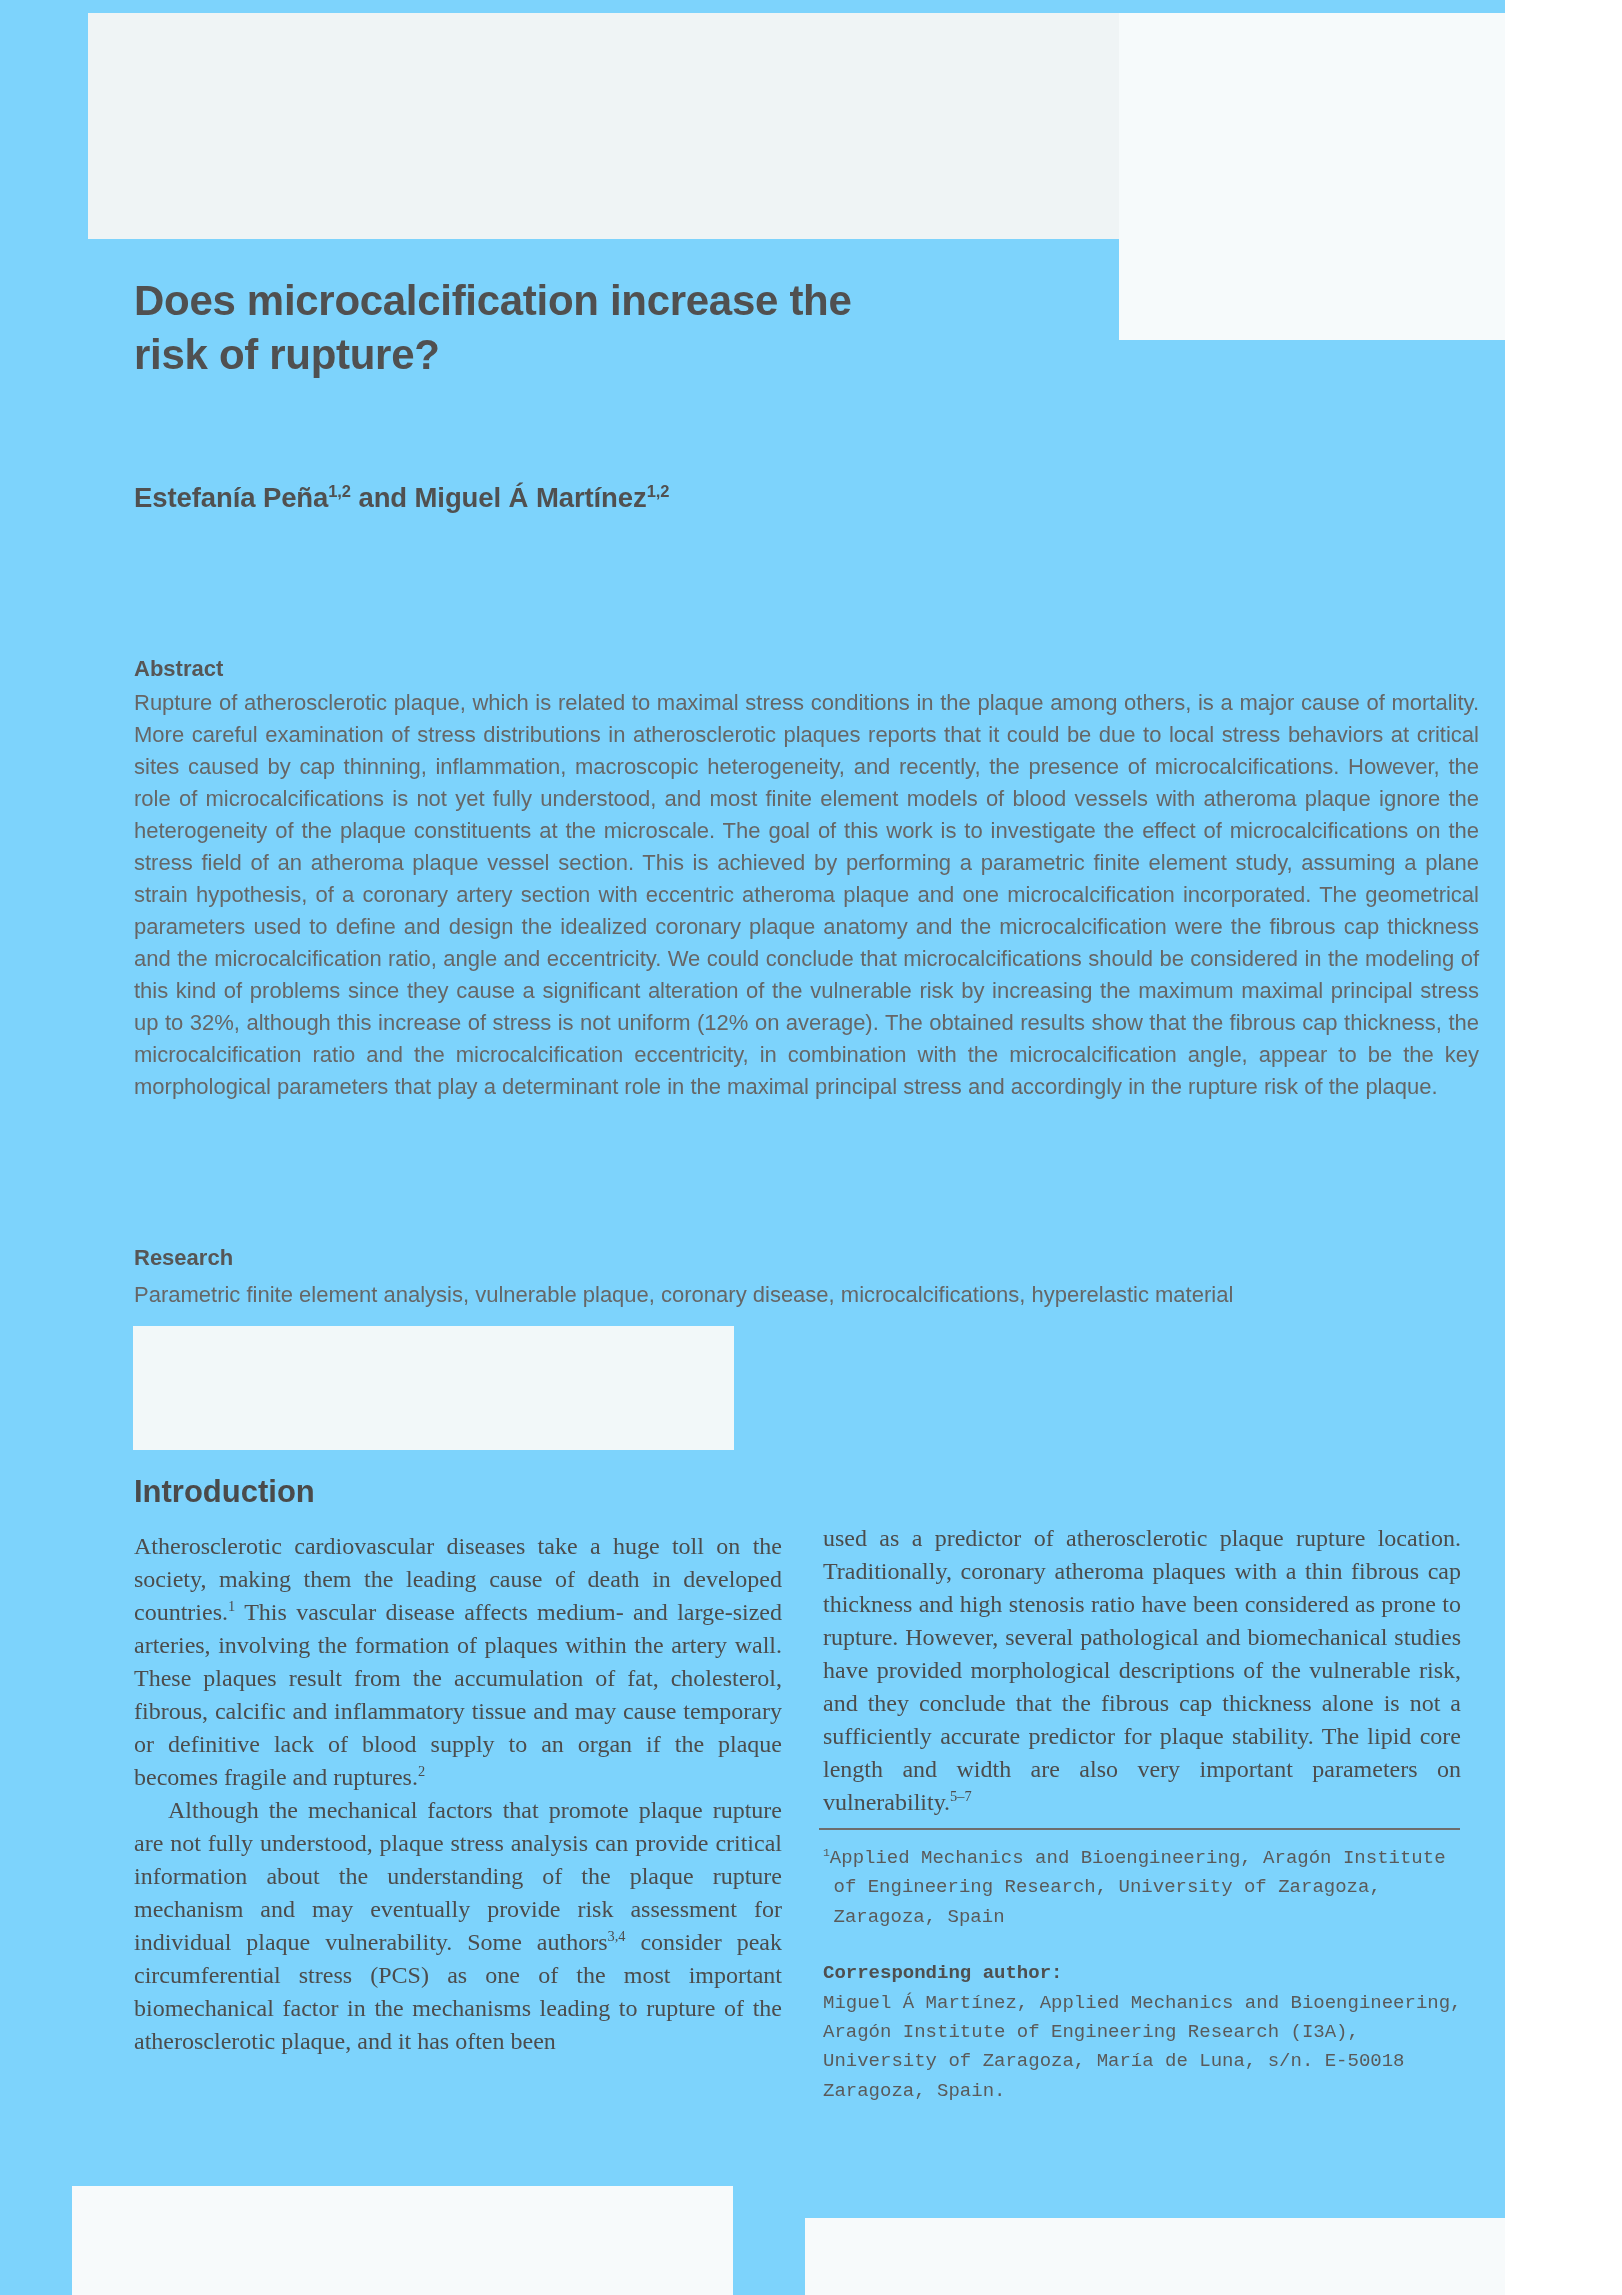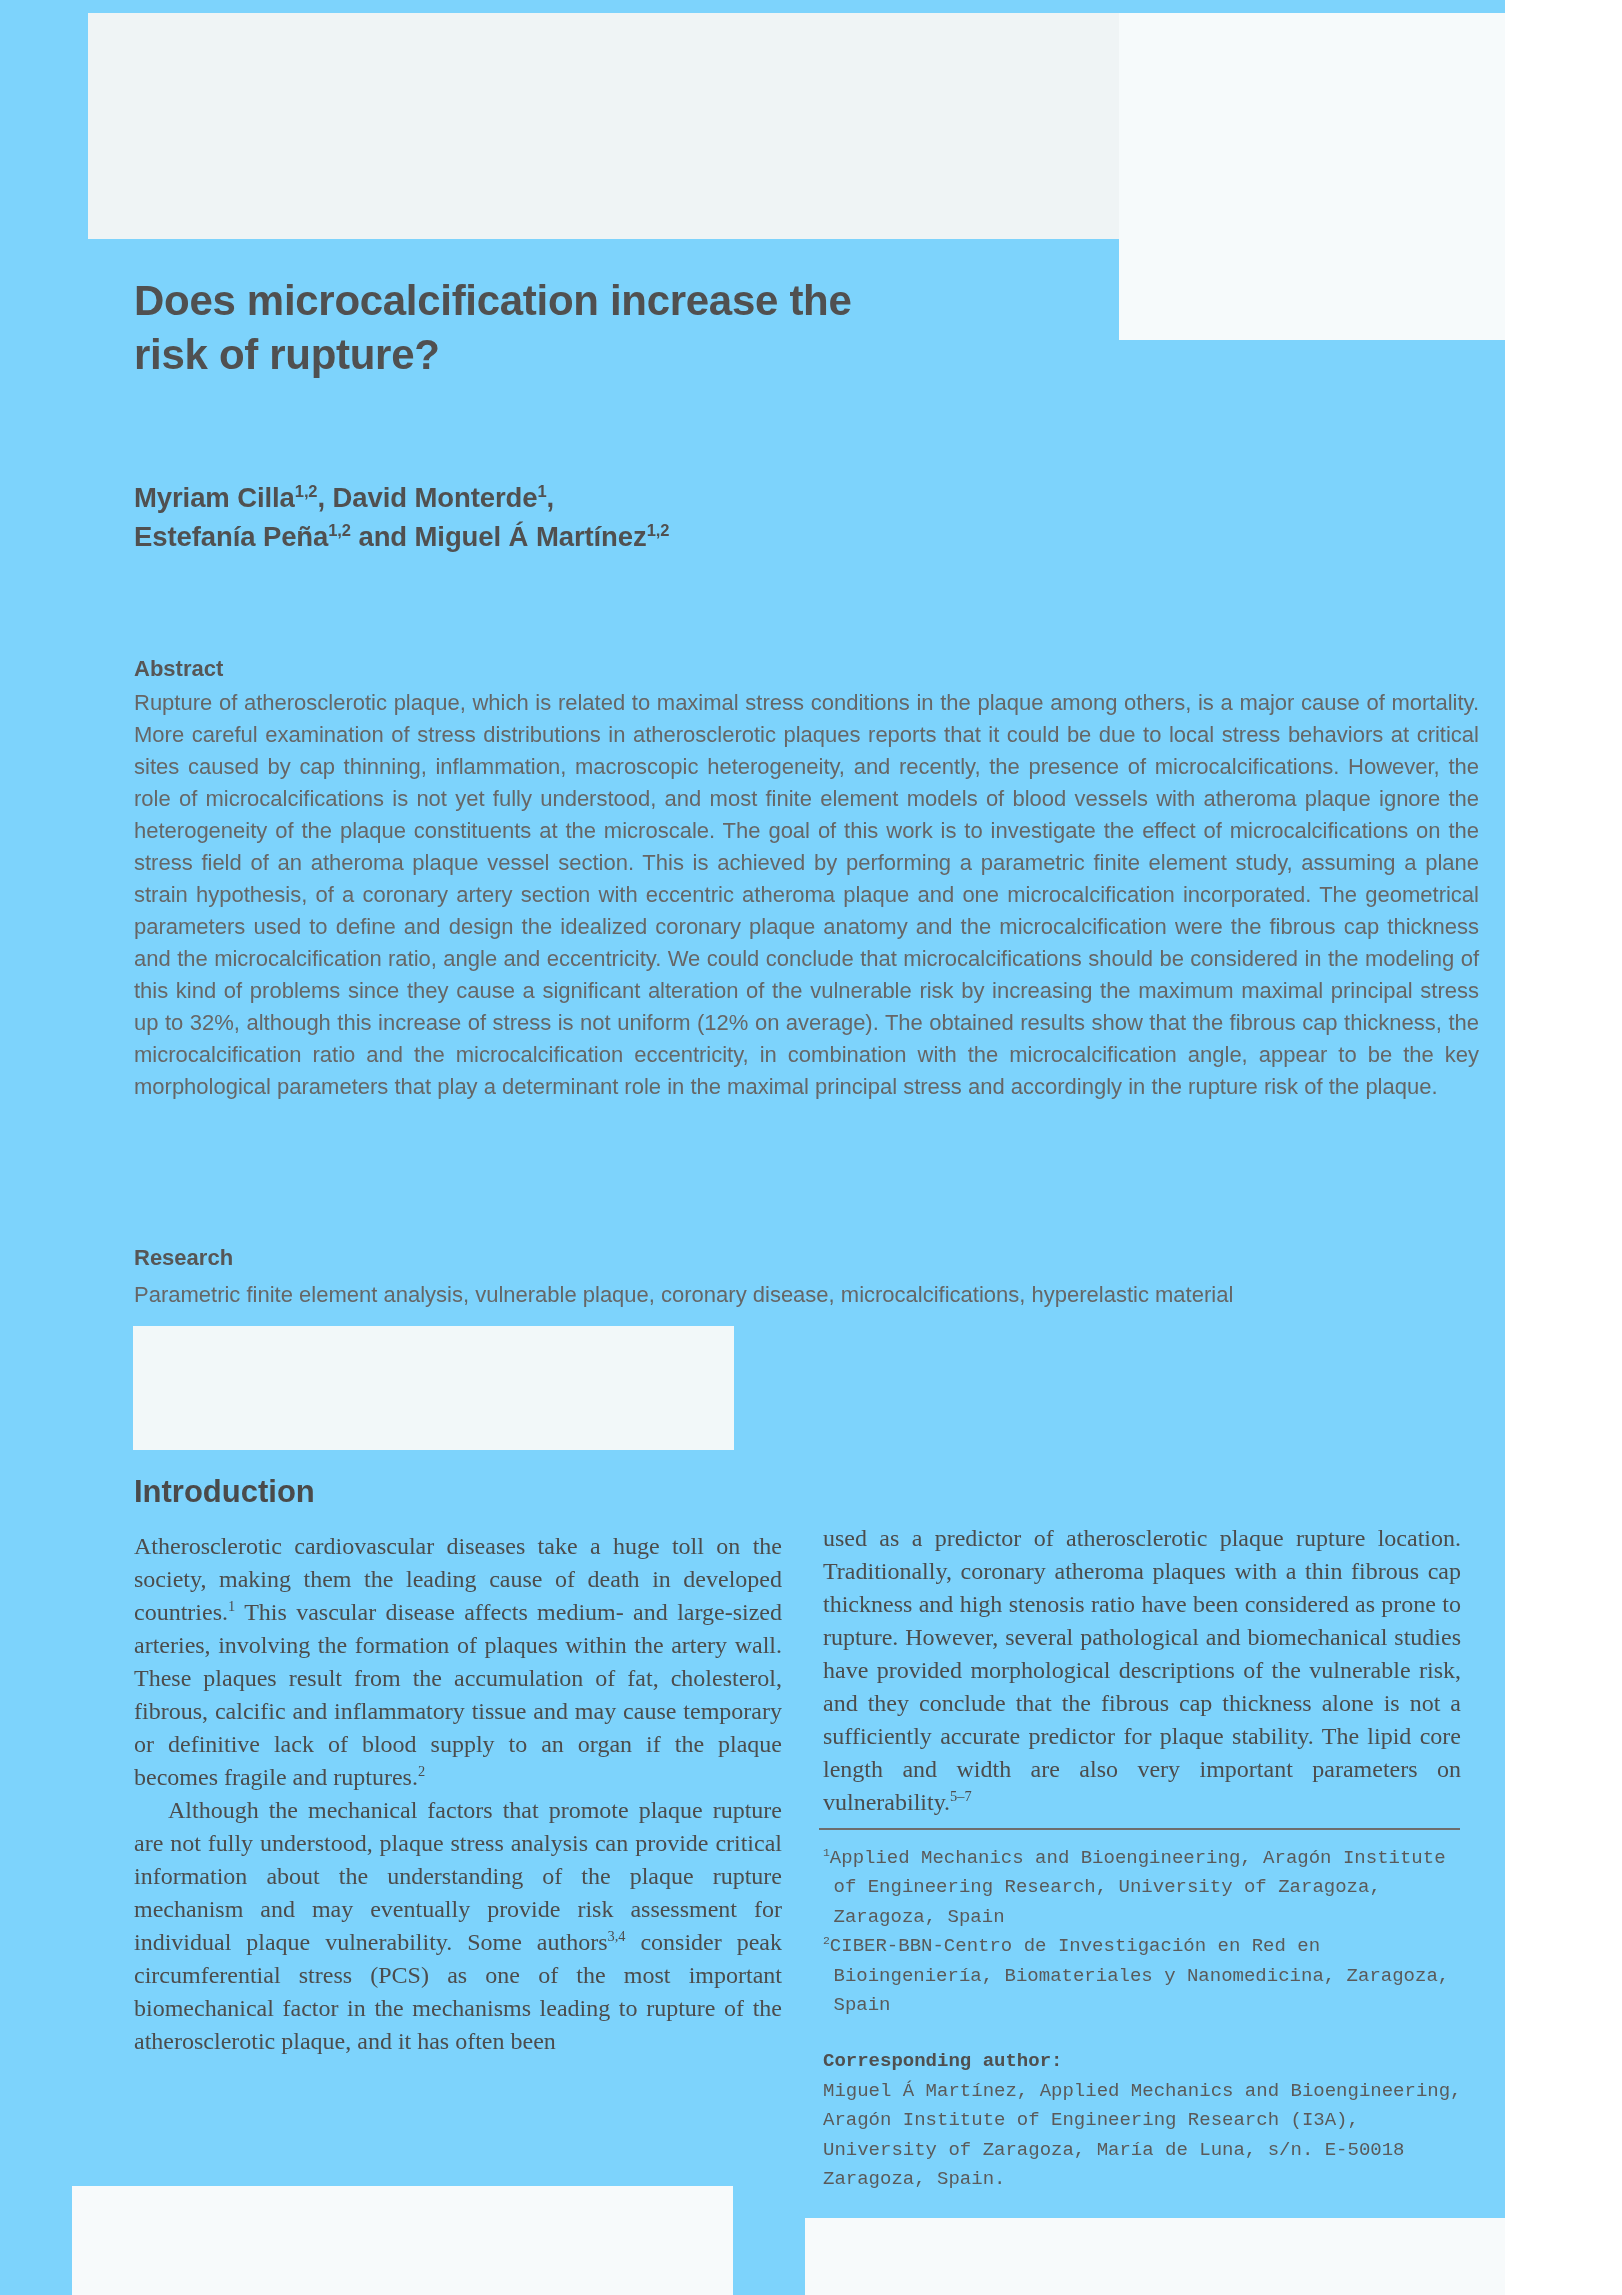--- a/index.html
+++ b/index.html
@@ -86,21 +86,20 @@
   <div class="tint tint-middle"></div>
   <div class="tint tint-bottom-left"></div>
   <div class="tint tint-bottom-right"></div>
 
   <h1 class="title">
     <span class="title-line">Does microcalcification increase the</span>
     <span class="title-line">risk of rupture?</span>
   </h1>
 
   <div class="authors">
-    <span class="authors-line">Myriam Cilla<sup>1,2</sup>, David Monterde<sup>1</sup>,</span>
     <span class="authors-line">Estefanía Peña<sup>1,2</sup> and Miguel Á Martínez<sup>1,2</sup></span>
   </div>
 
   <div class="abstract-heading">Abstract</div>
   <p class="abstract-body">Rupture of atherosclerotic plaque, which is related to maximal stress conditions in the plaque among others, is a major cause of mortality. More careful examination of stress distributions in atherosclerotic plaques reports that it could be due to local stress behaviors at critical sites caused by cap thinning, inflammation, macroscopic heterogeneity, and recently, the presence of microcalcifications. However, the role of microcalcifications is not yet fully understood, and most finite element models of blood vessels with atheroma plaque ignore the heterogeneity of the plaque constituents at the microscale. The goal of this work is to investigate the effect of microcalcifications on the stress field of an atheroma plaque vessel section. This is achieved by performing a parametric finite element study, assuming a plane strain hypothesis, of a coronary artery section with eccentric atheroma plaque and one microcalcification incorporated. The geometrical parameters used to define and design the idealized coronary plaque anatomy and the microcalcification were the fibrous cap thickness and the microcalcification ratio, angle and eccentricity. We could conclude that microcalcifications should be considered in the modeling of this kind of problems since they cause a significant alteration of the vulnerable risk by increasing the maximum maximal principal stress up to 32%, although this increase of stress is not uniform (12% on average). The obtained results show that the fibrous cap thickness, the microcalcification ratio and the microcalcification eccentricity, in combination with the microcalcification angle, appear to be the key morphological parameters that play a determinant role in the maximal principal stress and accordingly in the rupture risk of the plaque.</p>
 
   <div class="keywords-heading">Research</div>
   <p class="keywords-text">Parametric finite element analysis, vulnerable plaque, coronary disease, microcalcifications, hyperelastic material</p>
 
   <h2 class="intro-heading">Introduction</h2>
@@ -111,19 +110,18 @@
   </div>
 
   <div class="column column-right">
     <p>used as a predictor of atherosclerotic plaque rupture location. Traditionally, coronary atheroma plaques with a thin fibrous cap thickness and high stenosis ratio have been considered as prone to rupture. However, several pathological and biomechanical studies have provided morphological descriptions of the vulnerable risk, and they conclude that the fibrous cap thickness alone is not a sufficiently accurate predictor for plaque stability. The lipid core length and width are also very important parameters on vulnerability.<sup>5–7</sup></p>
   </div>
 
   <div class="footnote-rule"></div>
 
   <div class="footnotes">
     <p class="fn-hanging"><sup>1</sup>Applied Mechanics and Bioengineering, Aragón Institute of Engineering Research, University of Zaragoza, Zaragoza, Spain</p>
-    <p class="fn-hanging"><sup>2</sup>CIBER-BBN-Centro de Investigación en Red en Bioingeniería, Biomateriales y Nanomedicina, Zaragoza, Spain</p>
     <p class="fn-corresponding-heading">Corresponding author:</p>
     <p>Miguel Á Martínez, Applied Mechanics and Bioengineering, Aragón Institute of Engineering Research (I3A), University of Zaragoza, María de Luna, s/n. E-50018 Zaragoza, Spain.</p>
   </div>
 
 </div>
 
 
 </body></html>

